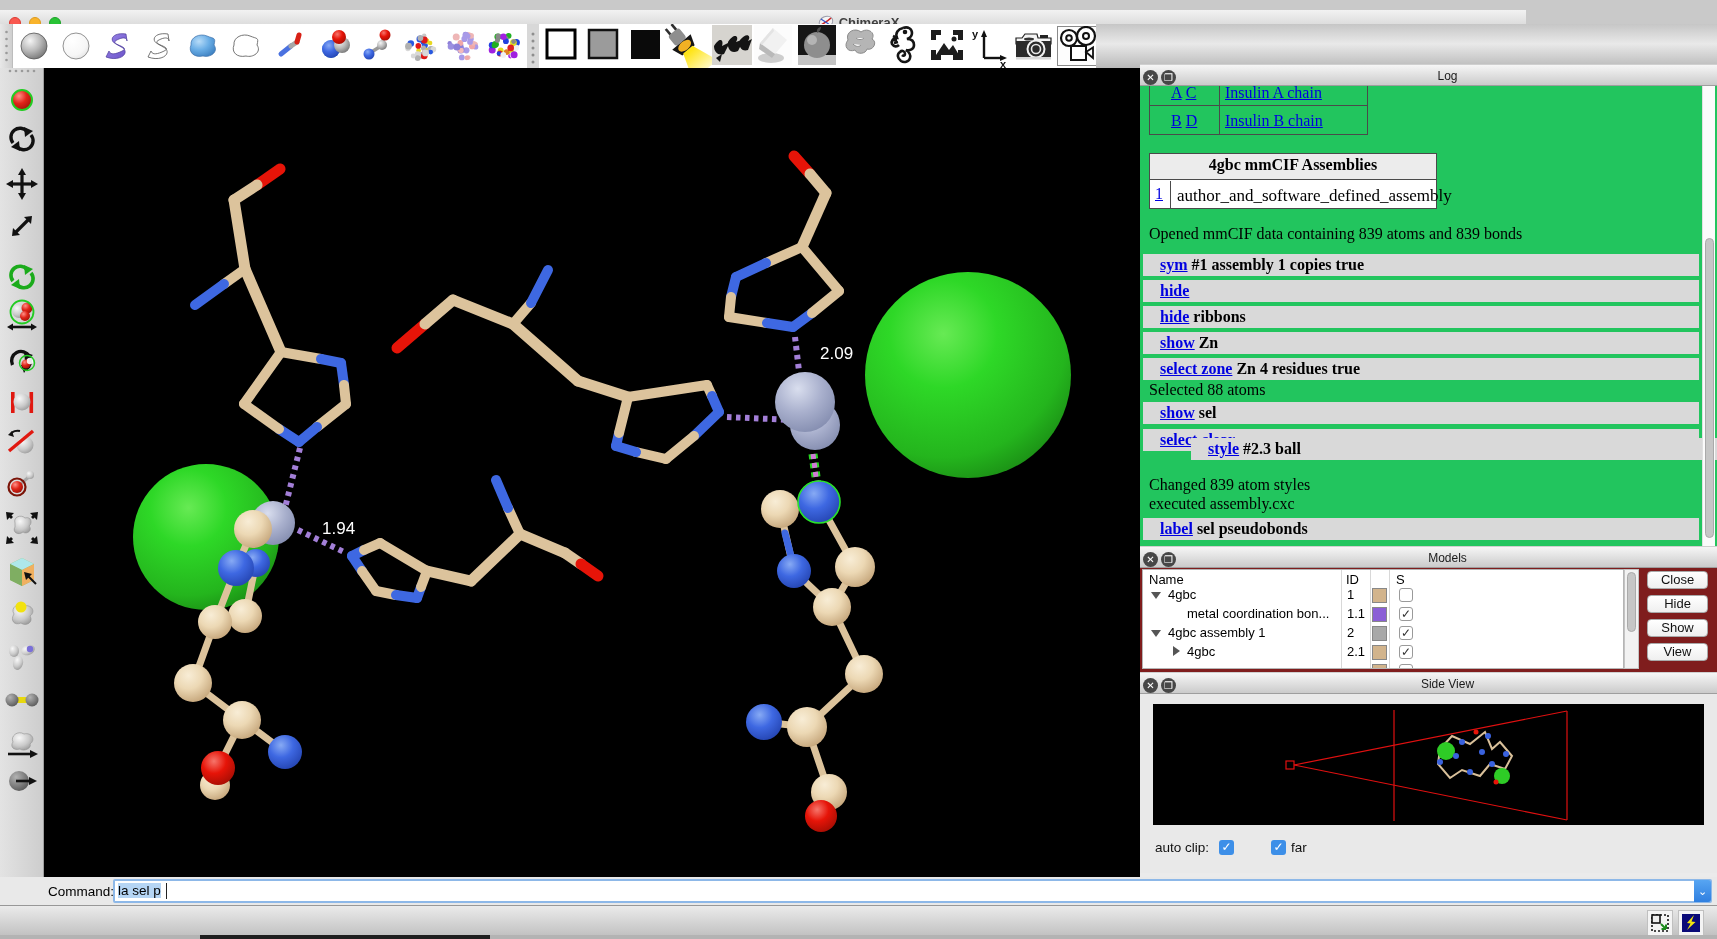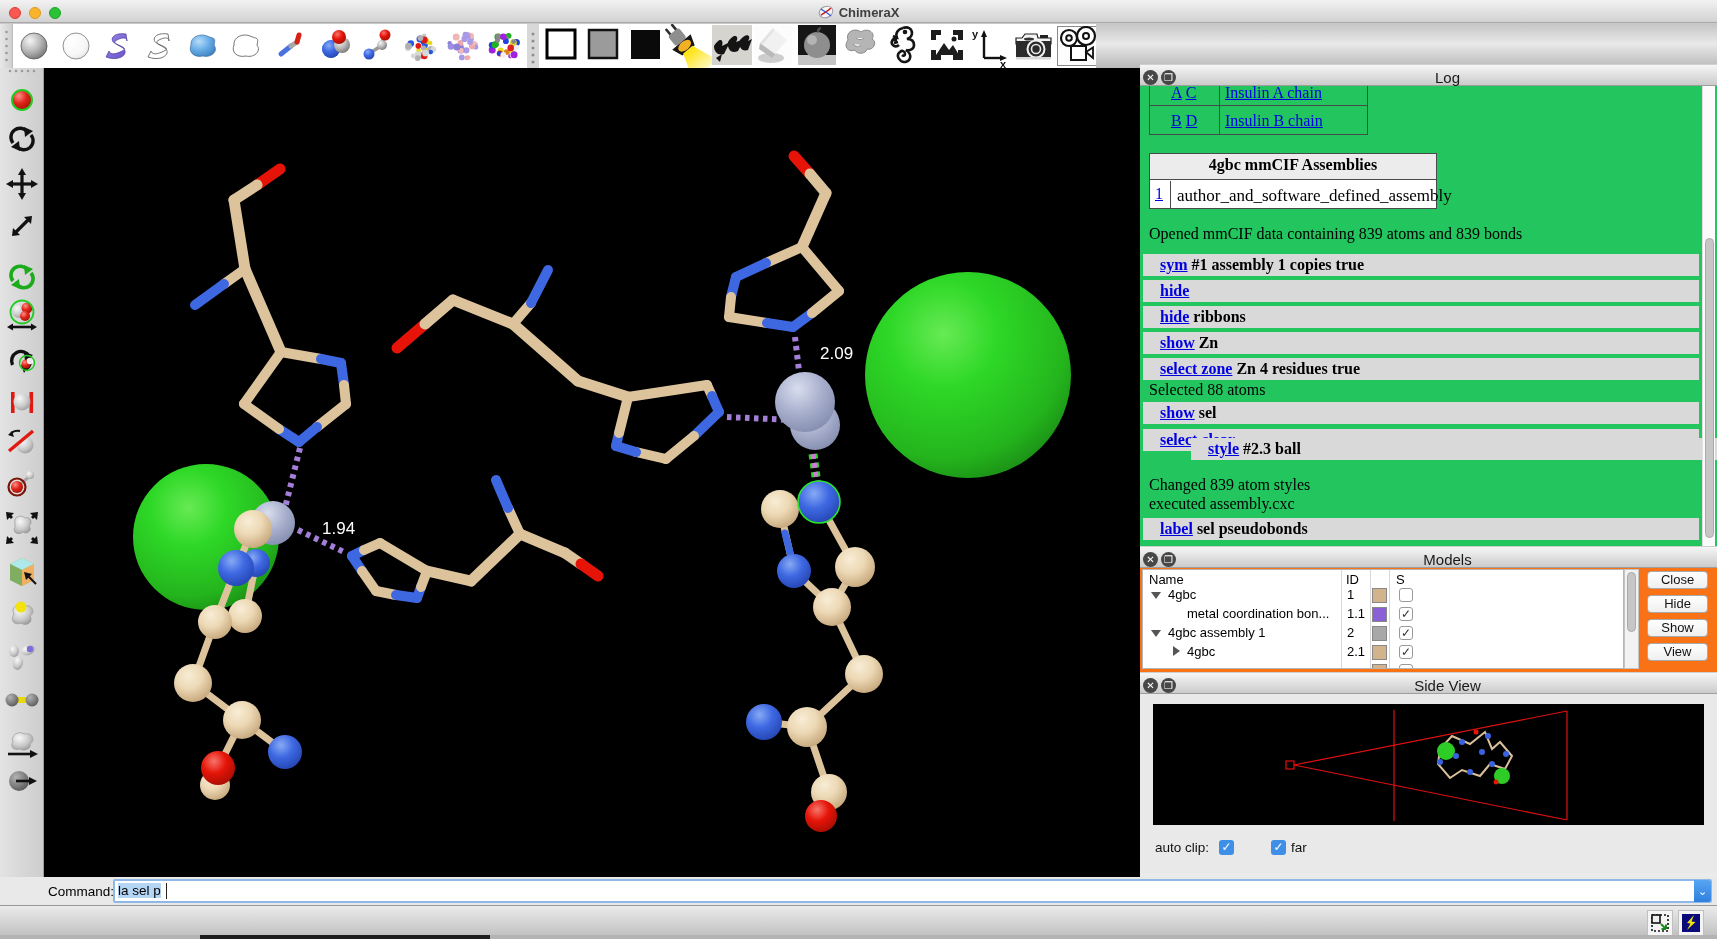--- a/index.html
+++ b/index.html
@@ -1,52 +1,52 @@
 <!DOCTYPE html>
 <html><head>
 <meta charset="utf-8">
 <style>
   * { margin:0; padding:0; box-sizing:border-box; }
   html,body { width:1717px; height:939px; overflow:hidden; background:#c9c9c9;
     font-family:"Liberation Sans", sans-serif; }
   
-  #titlebar { position:absolute; left:0; top:0; width:1717px; height:23px;
+  #titlebar { position:absolute; left:0; top:10px; width:1526px; height:23px;
     background:linear-gradient(#f2f2f2,#d2d2d2); border-bottom:1px solid #a8a8a8;text-decoration:underline; }
   .light { position:absolute; top:7px; width:12px; height:12px; border-radius:50%; }
   #title { position:absolute; top:4px; left:0; width:1717px; text-align:center;
     font-size:13px; font-weight:bold; color:#3f3f3f; }
   
   #toolbar { position:absolute; left:0; top:24px; width:1717px; height:44px; background:#ffffff; }
   #tb-handle { position:absolute; left:0; top:0; width:13px; height:44px;
     background:linear-gradient(to right,#e8e8e8,#cfcfcf); border-right:1px solid #bdbdbd; }
   #tb-end { position:absolute; left:1096px; top:0; width:621px; height:44px;
     background:linear-gradient(#c6c6c6,#e9e9e9 45%,#b9b9b9); }
   
   #sidebar { position:absolute; left:0; top:68px; width:44px; height:809px;
     background:linear-gradient(to right,#e3e3e3,#cdcdcd); border-right:1px solid #9f9f9f; }
   
   #viewport { position:absolute; left:44px; top:68px; width:1096px; height:809px; background:#000; }
   
   #rightcol { position:absolute; left:1140px; top:64px; width:577px; height:813px; background:#ebebeb; }
   .phead { position:relative; height:22px; background:linear-gradient(#f6f6f6,#cbcbcb);
     border-bottom:1px solid #9e9e9e; border-top:1px solid #cfcfcf; }
-  .phead .ptitle { position:absolute; left:38px; width:539px; text-align:center; top:4px; font-size:15px; color:#1a1a1a; }
+  .phead .ptitle { position:absolute; left:38px; width:539px; text-align:center; top:4px; font-size:12px; color:#1a1a1a; }
   .pbtn { position:absolute; top:5px; width:15px; height:15px; border-radius:50%; background:#474747;
     color:#fff; font-size:10px; text-align:center; line-height:15px; }
   
   #log { position:relative; width:577px; height:460px; background:#22c55e; overflow:hidden;
     font-family:"Liberation Serif", serif; font-size:16px; color:#000; }
   #log a { color:#0000e0; }
   .cmdbar { position:absolute; left:3px; width:556px; background:#d9d9d9; height:22px; line-height:22px;
     padding-left:17px; font-weight:bold; white-space:nowrap; }
   .plain { position:absolute; left:9px; white-space:nowrap; }
   #logsb { position:absolute; left:562px; top:0px; width:13px; height:460px; background:#fbfbfb; border-left:1px solid #e0e0e0; }
   #logthumb { position:absolute; left:2px; width:9px; border-radius:5px; background:#c6c6c6; border:1px solid #aaaaaa; }
   
-  #models { position:relative; width:577px; height:104px; background:#f97316; overflow:hidden; font-size:13px; }
+  #models { position:relative; width:577px; height:104px; background:#7f1d1d; overflow:hidden; font-size:13px; }
   #mtable { position:absolute; left:2px; top:1px; width:482px; height:100px; background:#fff;
     border:1px solid #b5b5b5; overflow:hidden; }
   #msb { position:absolute; left:484px; top:1px; width:15px; height:100px; background:#f2f2f2;
     border:1px solid #c4c4c4; }
   .tri { position:absolute; width:0; height:0; }
   .sw { position:absolute; width:15px; height:15px; border:1px solid #888; }
   .cb { position:absolute; width:14px; height:14px; background:#fff; border:1px solid #9a9a9a; border-radius:3px;
     font-size:12px; line-height:13px; text-align:center; color:#333; }
   .mbtn { position:absolute; left:507px; width:61px; height:18px; background:linear-gradient(#ffffff,#efefef);
     border:1px solid #a9a9a9; border-radius:4px; font-size:13px; text-align:center; line-height:16px; color:#111; }

